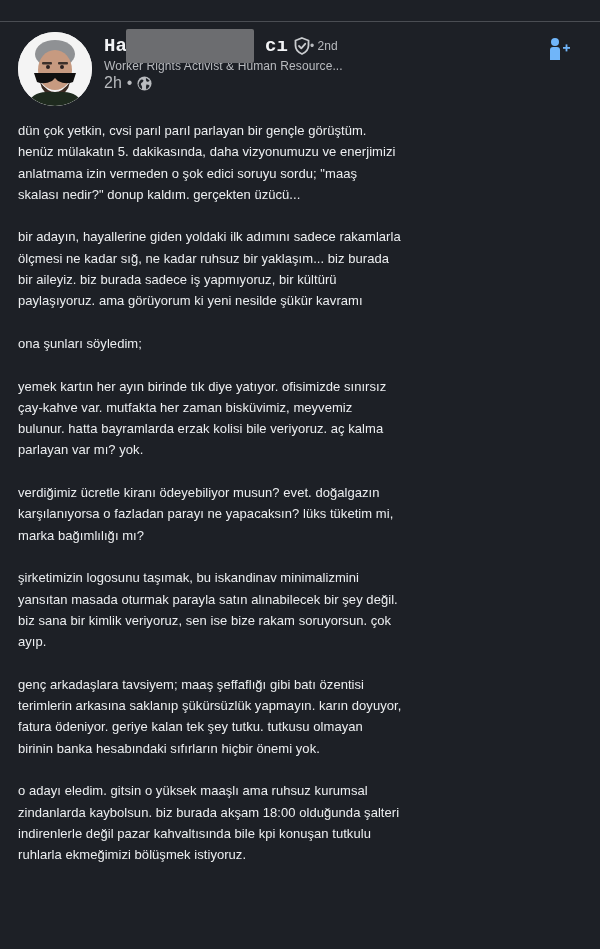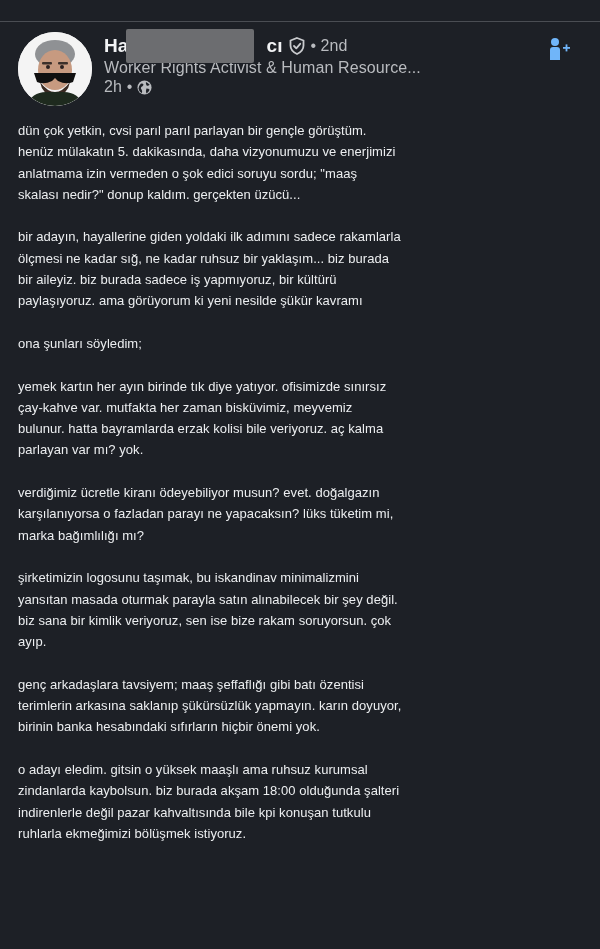--- a/index.html
+++ b/index.html
@@ -52,44 +52,44 @@
     align-items: center;
     height: 24px;
     white-space: nowrap;
   }
   .author-name {
     font-size: 19px;
     font-weight: bold;
     color: #f2f3f5;
     position: relative;
     letter-spacing: 0.1px;
+    font-family: Liberation Mono, monospace;
   }
   .name-redaction {
     position: absolute;
     left: 22px;
     top: -6px;
     width: 128px;
     height: 34px;
     background: #6c6d70;
     border-radius: 2px;
   }
   .name-pad { display: inline-block; width: 138px; }
   .verified-icon {
     margin-left: 6px;
     width: 16px;
     height: 18px;
     display: inline-block;
   }
   .degree {
-    margin-left: 6px;
-    font-size: 16px;
+    font-size: 12px;
     color: #b9bbbf;
   }
   .headline {
-    font-size: 16px;
+    font-size: 12px;
     color: #b9bbbf;
     margin-top: 1px;
     white-space: nowrap;
     letter-spacing: 0.1px;
   }
   .meta-row {
     display: flex;
     align-items: center;
     font-size: 16px;
     color: #b9bbbf;
@@ -223,20 +223,21 @@
   </p>
   <p class="para">
     <span class="line">şirketimizin logosunu taşımak, bu iskandinav minimalizmini</span>
     <span class="line">yansıtan masada oturmak parayla satın alınabilecek bir şey değil.</span>
     <span class="line">biz sana bir kimlik veriyoruz, sen ise bize rakam soruyorsun. çok</span>
     <span class="line">ayıp.</span>
   </p>
   <p class="para">
     <span class="line">genç arkadaşlara tavsiyem; maaş şeffaflığı gibi batı özentisi</span>
     <span class="line">terimlerin arkasına saklanıp şükürsüzlük yapmayın. karın doyuyor,</span>
+    <span class="line">fatura ödeniyor. geriye kalan tek şey tutku. tutkusu olmayan</span>
     <span class="line">birinin banka hesabındaki sıfırların hiçbir önemi yok.</span>
   </p>
   <p class="para">
     <span class="line">o adayı eledim. gitsin o yüksek maaşlı ama ruhsuz kurumsal</span>
     <span class="line">zindanlarda kaybolsun. biz burada akşam 18:00 olduğunda şalteri</span>
     <span class="line">indirenlerle değil pazar kahvaltısında bile kpi konuşan tutkulu</span>
     <span class="line">ruhlarla ekmeğimizi bölüşmek istiyoruz.</span>
   </p>
 </div>
 

